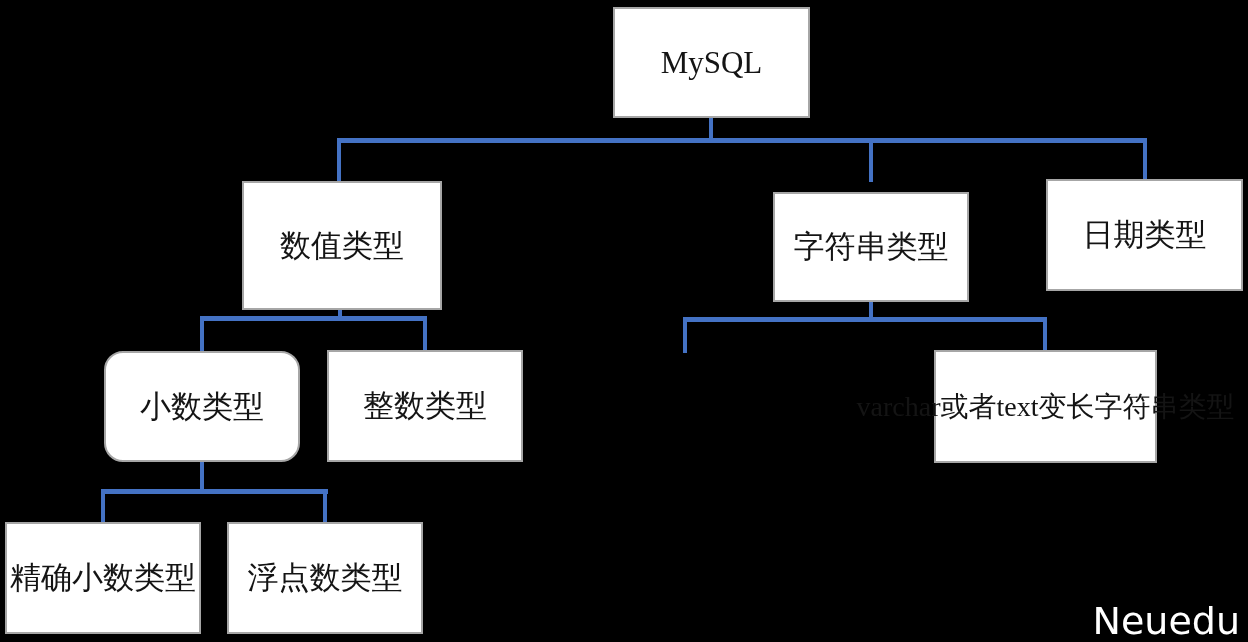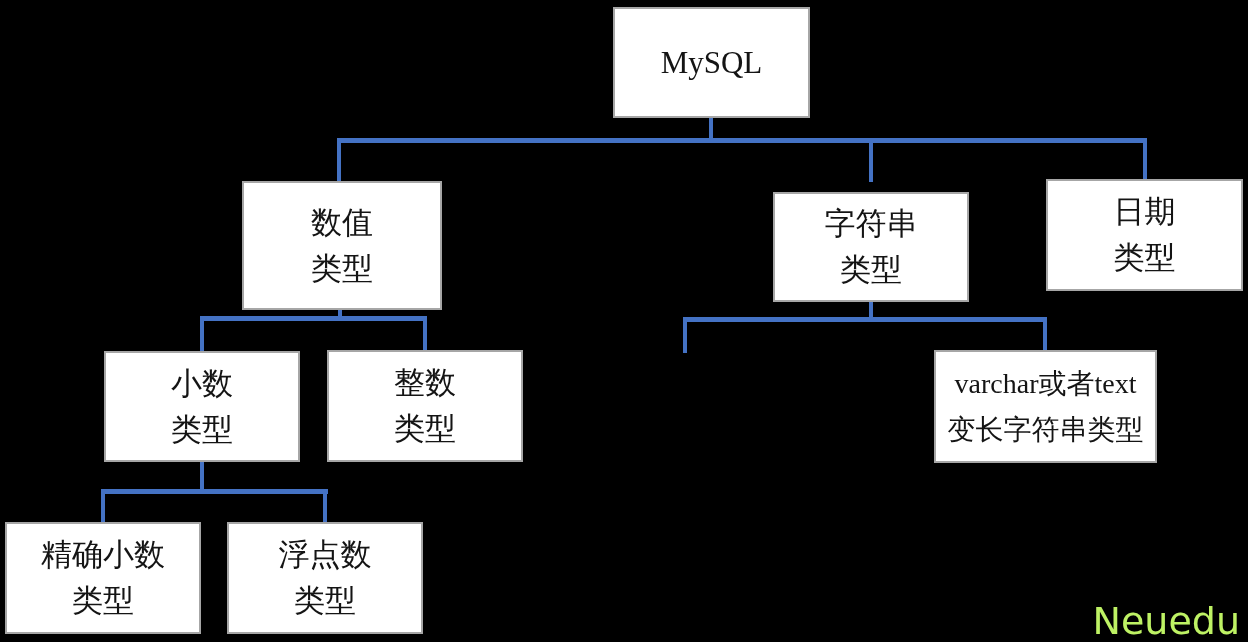--- a/index.html
+++ b/index.html
@@ -14,21 +14,21 @@
     background: #000000;
     overflow: hidden;
     font-family: "Liberation Serif", "DejaVu Serif", serif;
   }
   .node {
     position: absolute;
     background: #ffffff;
     border: 2px solid #a6a6a6;
     box-sizing: border-box;
     display: flex;
-    flex-direction: column;
+    flex-direction: row;
     align-items: center;
     justify-content: center;
     text-align: center;
     color: #141414;
     z-index: 2;
   }
   .node .ln {
     display: block;
     font-size: 31px;
     line-height: 46px;
@@ -39,21 +39,21 @@
   }
   .conn {
     position: absolute;
     background: #4472c4;
     z-index: 1;
   }
   .watermark {
     position: absolute;
     right: 8px;
     bottom: 0px;
-    color: #bef264;
+    color: #ffffff;
     font-family: "DejaVu Sans", "Liberation Sans", sans-serif;
     font-size: 38px;
     line-height: 42px;
     z-index: 3;
   }
 </style>
 </head>
 <body>
 
 <div class="stage">
@@ -70,21 +70,21 @@
   <div class="node" style="left:773px; top:192px; width:196px; height:110px;">
     <span class="ln">字符串</span>
     <span class="ln">类型</span>
   </div>
 
   <div class="node" style="left:1046px; top:179px; width:197px; height:112px;">
     <span class="ln">日期</span>
     <span class="ln">类型</span>
   </div>
 
-  <div class="node" style="left:104px; top:351px; width:196px; height:111px;">
+  <div class="node" style="left:104px; top:351px; width:196px; height:111px;border-radius:19px;">
     <span class="ln">小数</span>
     <span class="ln">类型</span>
   </div>
 
   <div class="node" style="left:327px; top:350px; width:196px; height:112px;">
     <span class="ln">整数</span>
     <span class="ln">类型</span>
   </div>
 
 

